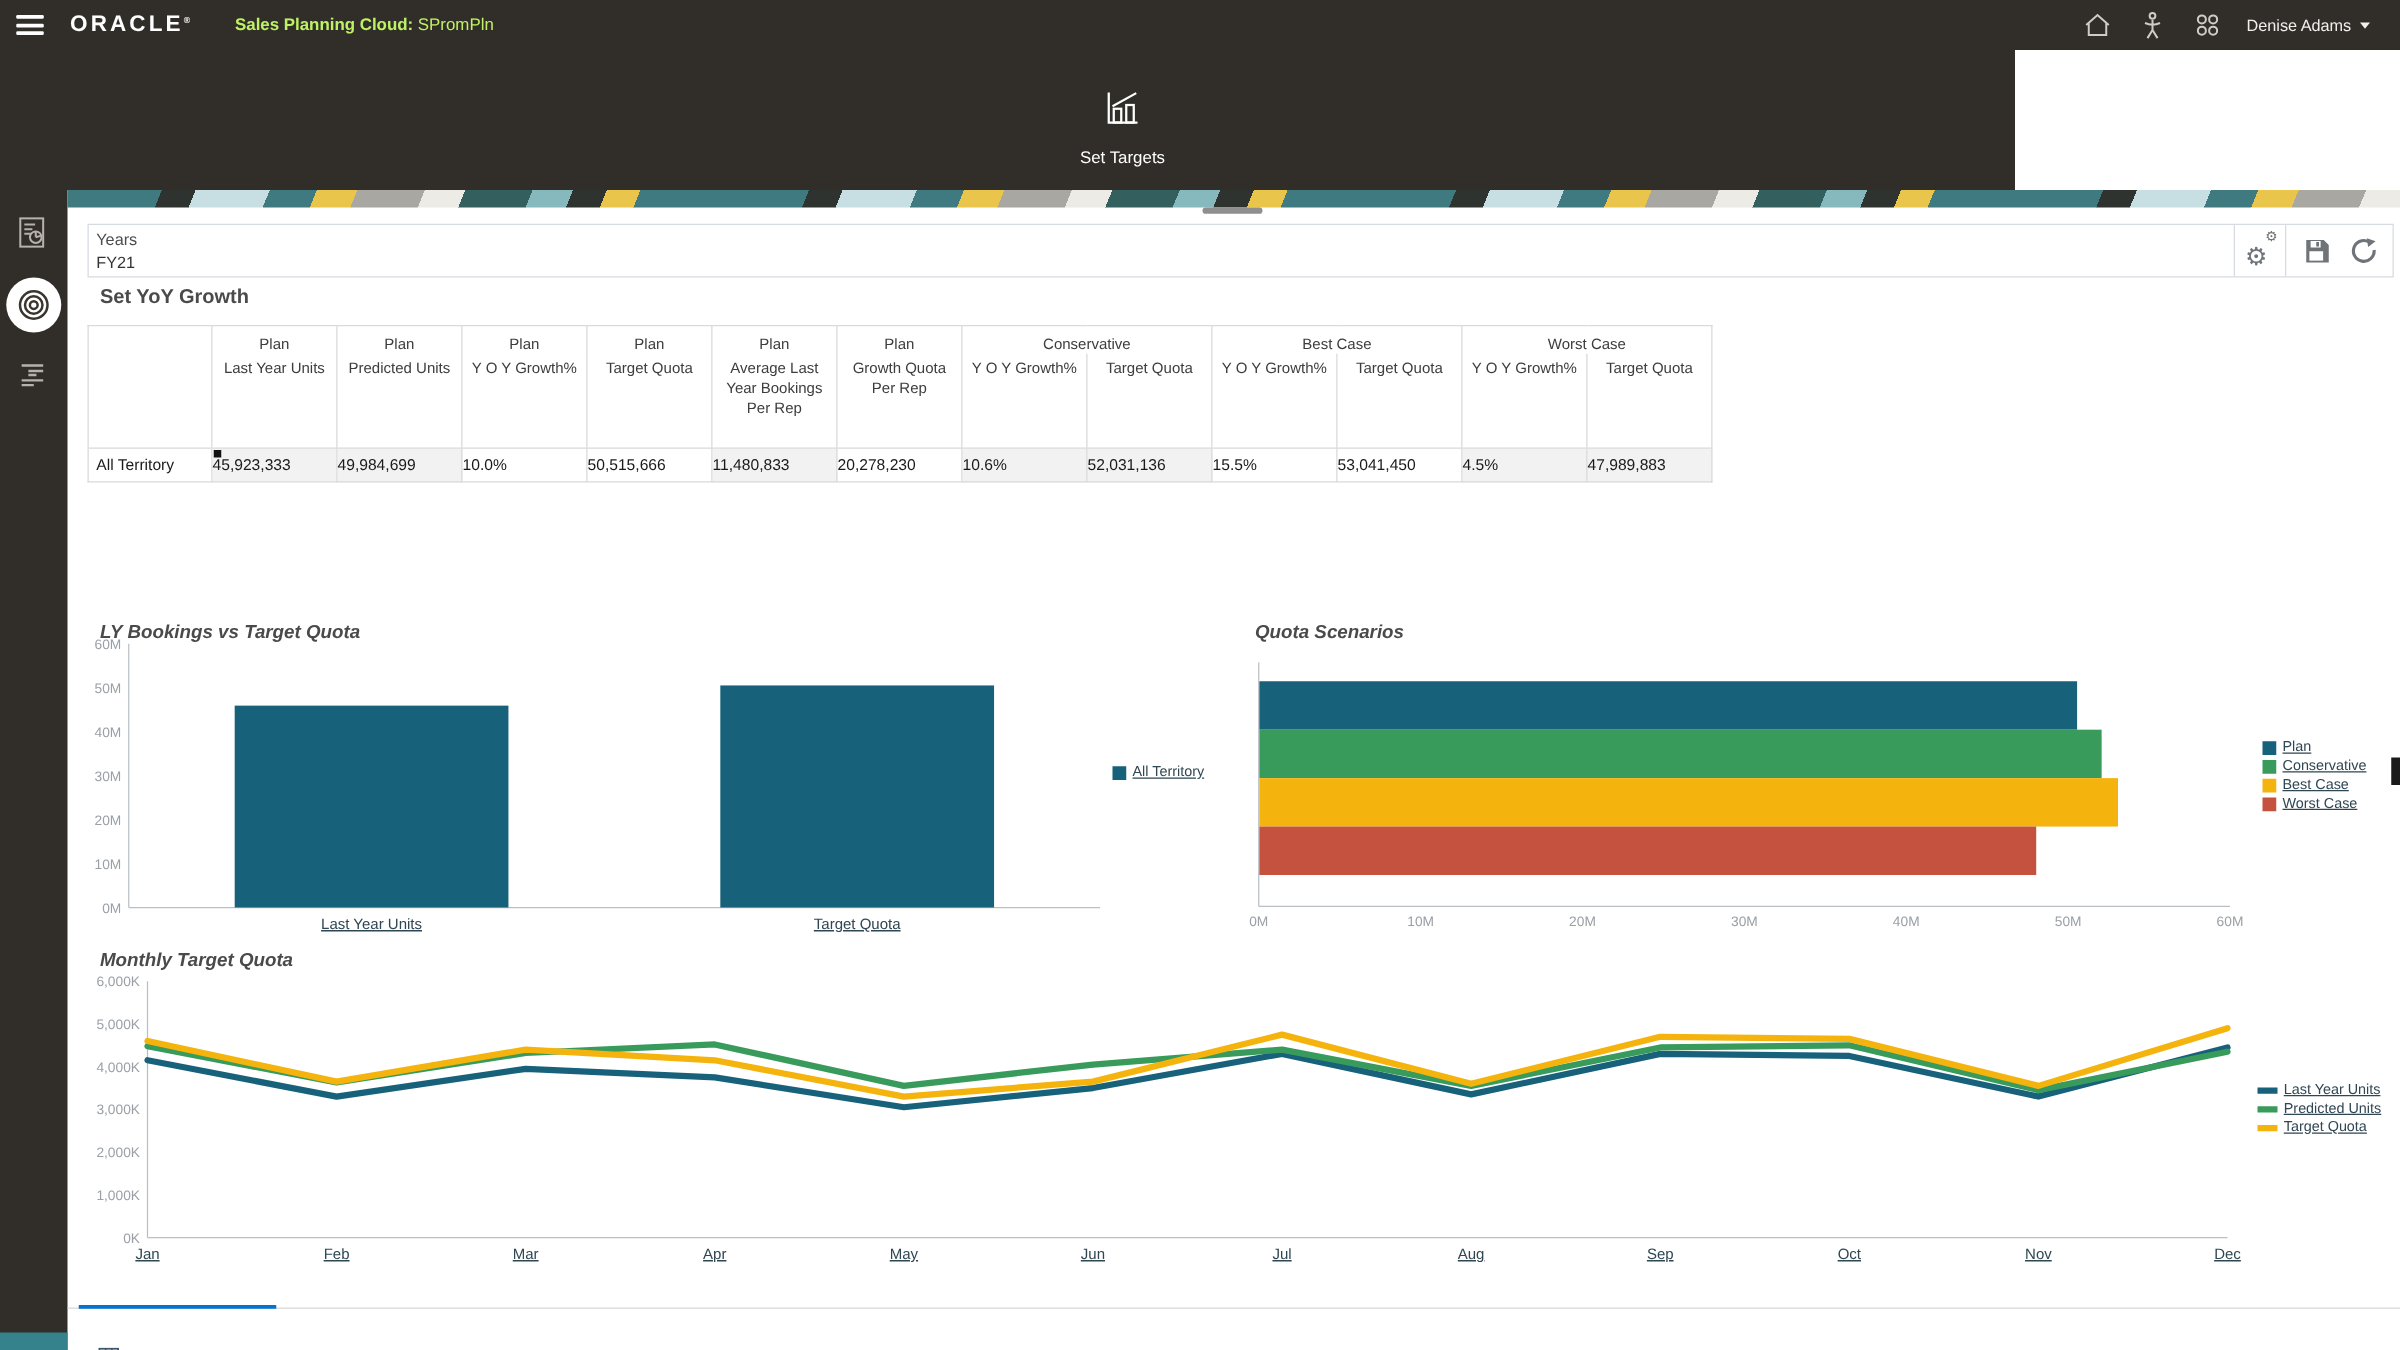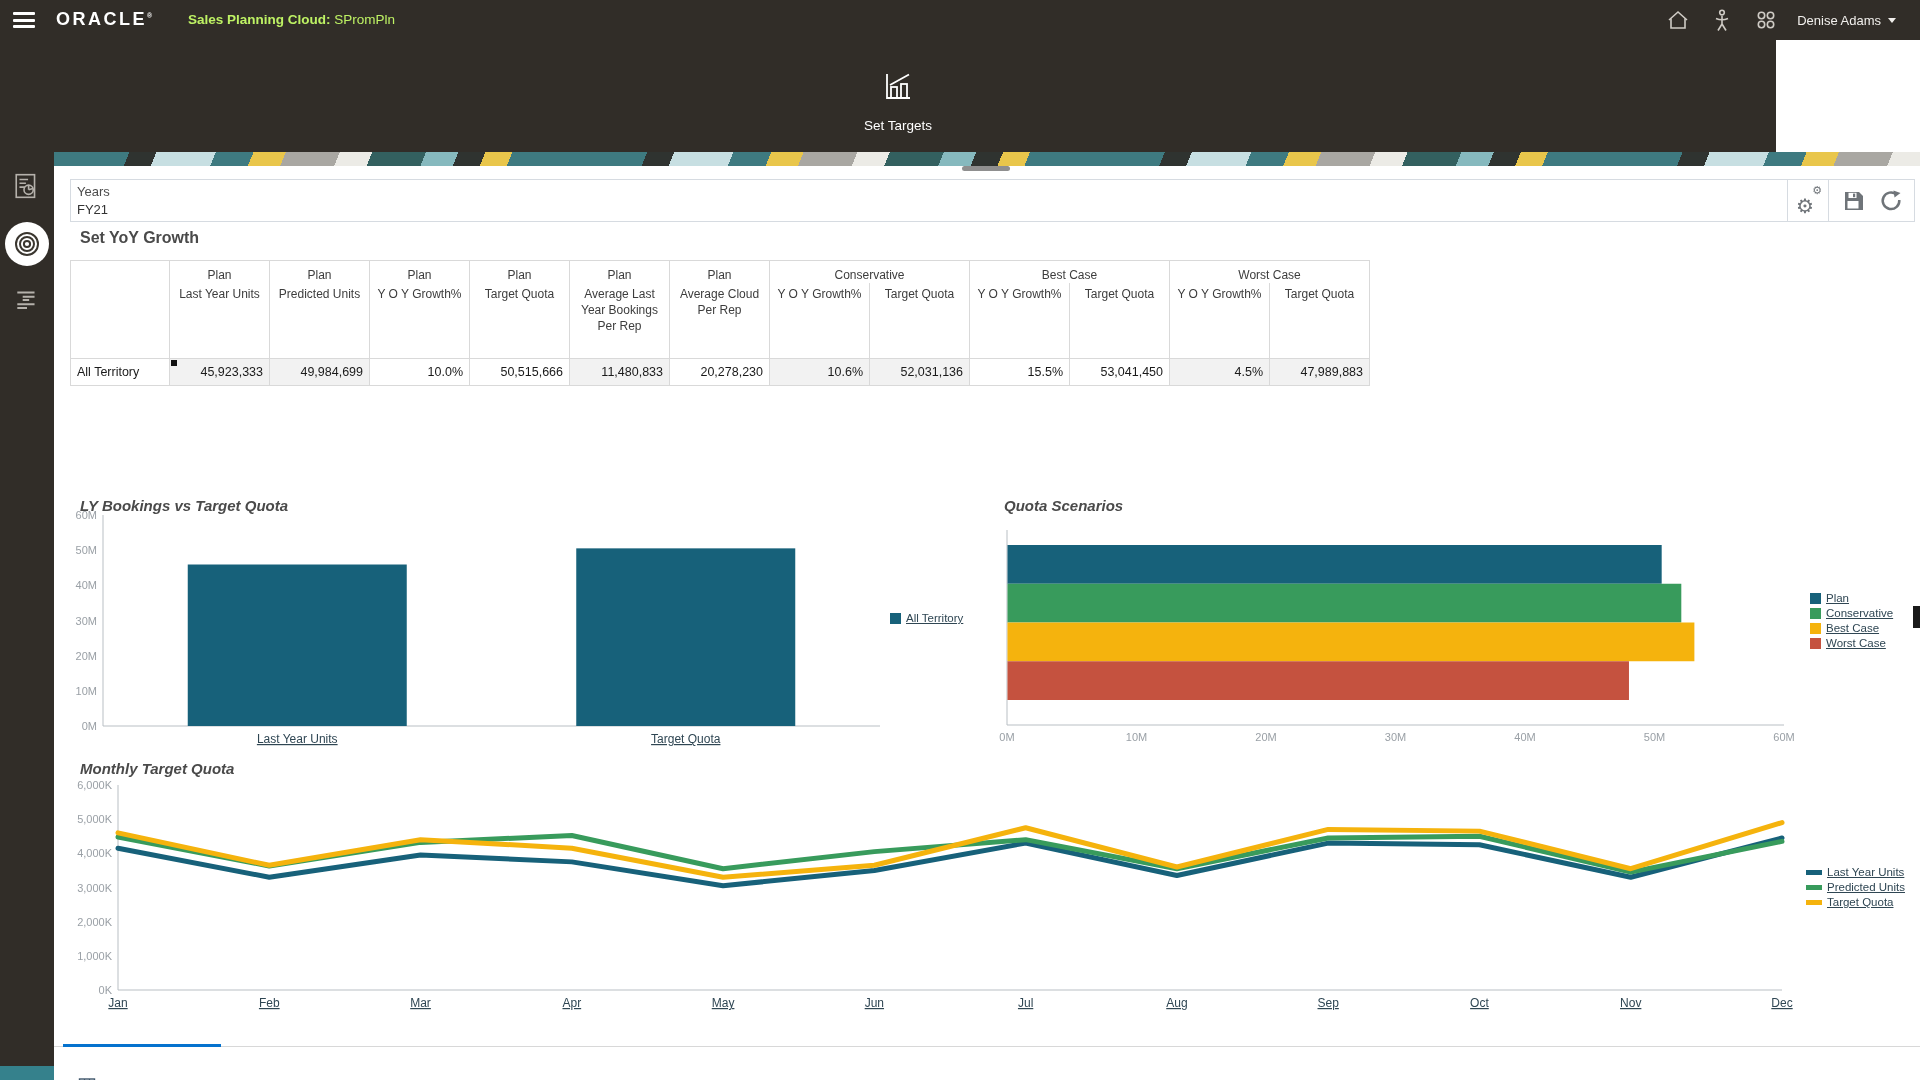--- a/index.html
+++ b/index.html
@@ -14,21 +14,21 @@
   .hamburger span { display:block; width:22px; height:3px; background:#fff; margin-bottom:3.5px; border-radius:1px; }
   .brand { position:absolute; left:56px; top:9px; color:#fff; font-size:18px; font-weight:bold; letter-spacing:2.5px; }
   .brand sup { font-size:7px; letter-spacing:0; }
   .app-title { position:absolute; left:188px; top:12px; color:#bef264; font-size:13.5px; }
   .app-title b { font-weight:bold; }
   .top-icons { position:absolute; right:0; top:0; height:40px; display:flex; align-items:center; }
   .tico { width:26px; height:26px; margin-right:18px; display:flex; align-items:center; justify-content:center; cursor:pointer; }
   .user { color:#f1efec; font-size:13px; margin-right:10px; cursor:pointer; display:flex; align-items:center; }
   .chev { width:0; height:0; border-left:4.5px solid transparent; border-right:4.5px solid transparent; border-top:5px solid #f1efec; margin-left:7px; margin-right:14px; }
   
-  .navstrip { position:absolute; left:0; top:40px; width:1776px; height:112px; background:#312d28;padding-left:24px; }
+  .navstrip { position:absolute; left:0; top:40px; width:1612px; height:112px; background:#312d28;padding-left:24px; }
   .nav-item { position:absolute; top:22px; width:150px; text-align:center; cursor:pointer; }
   .nav-item .nicon { height:42px; display:flex; align-items:flex-end; justify-content:center; }
   .nav-item .nlabel { margin-top:14px; font-size:13.5px; }
   .nav-item.active .nlabel { color:#ffffff; }
   .nav-item.inactive .nlabel { color:#b4b0aa; }
   
   .sidebar { position:absolute; left:0; top:152px; width:54px; height:928px; background:#312d28; }
   .side-ico { position:absolute; left:13px; width:28px; height:28px; cursor:pointer; }
   .active-circle { position:absolute; left:5px; top:70px; width:44px; height:44px; background:#fff; border-radius:50%; display:flex; align-items:center; justify-content:center; cursor:pointer; }
   .side-teal { position:absolute; left:0; bottom:0; width:54px; height:14px; background:#35818c; }
@@ -57,21 +57,21 @@
   .section-title { position:absolute; font-size:16px; font-weight:bold; color:#4a4a4a; }
   .grid-wrap { position:absolute; left:70px; top:260px; }
   table.grid { border-collapse:collapse; table-layout:fixed; width:1299px; background:#fff; }
   table.grid th, table.grid td { border:1px solid #d9d9d9; font-weight:normal; }
   table.grid col.c-rowhdr { width:99px; }
   table.grid col.c-data { width:100px; }
   tr.grow th { border-bottom:0; height:22px; font-size:12px; color:#3d3d3d; text-align:center; vertical-align:bottom; padding-bottom:1px; }
   tr.srow th { border-top:0; height:76px; font-size:12px; color:#3d3d3d; text-align:center; vertical-align:top; padding:3px 4px 0 4px; line-height:1.35; }
   th.corner { border-bottom:1px solid #8a8a8a; }
   .sep { border-left:1px solid #757575 !important; }
-  tbody td { height:27px; font-size:12.5px; color:#1a1a1a; text-align:right; padding-right:6px;
+  tbody td { height:27px; font-size:12.5px; color:#1a1a1a; text-align:left; padding-right:6px;
              border-top:1px solid #8a8a8a; border-bottom:1px solid #9c9c9c; }
   tbody td.rowhdr { text-align:left; padding-left:6px; color:#1a1a1a; }
   td.shaded { background:#f2f2f2; }
   td.flagcell { position:relative; }
   .cell-flag { position:absolute; left:1px; top:1px; width:6px; height:6px; background:#111; }
   
   .chart-title { position:absolute; font-size:15px; font-weight:bold; color:#4a4a4a;font-style:italic; }
   svg.chart { position:absolute; overflow:visible; }
   .legend { position:absolute; font-size:11.5px; color:#2f4653; }
   .legend .li { display:flex; align-items:center; margin-bottom:3px; cursor:pointer; }
@@ -228,21 +228,21 @@
           <th colspan="2" class="sep">Conservative</th>
           <th colspan="2" class="sep">Best Case</th>
           <th colspan="2" class="sep">Worst Case</th>
         </tr>
         <tr class="srow">
           <th>Last Year Units</th>
           <th>Predicted Units</th>
           <th>Y O Y Growth%</th>
           <th>Target Quota</th>
           <th>Average Last Year Bookings Per Rep</th>
-          <th>Average Cloud Per Rep</th>
+          <th>Growth Quota Per Rep</th>
           <th class="sep">Y O Y Growth%</th>
           <th>Target Quota</th>
           <th class="sep">Y O Y Growth%</th>
           <th>Target Quota</th>
           <th class="sep">Y O Y Growth%</th>
           <th>Target Quota</th>
         </tr>
       </thead>
       <tbody>
         <tr>

